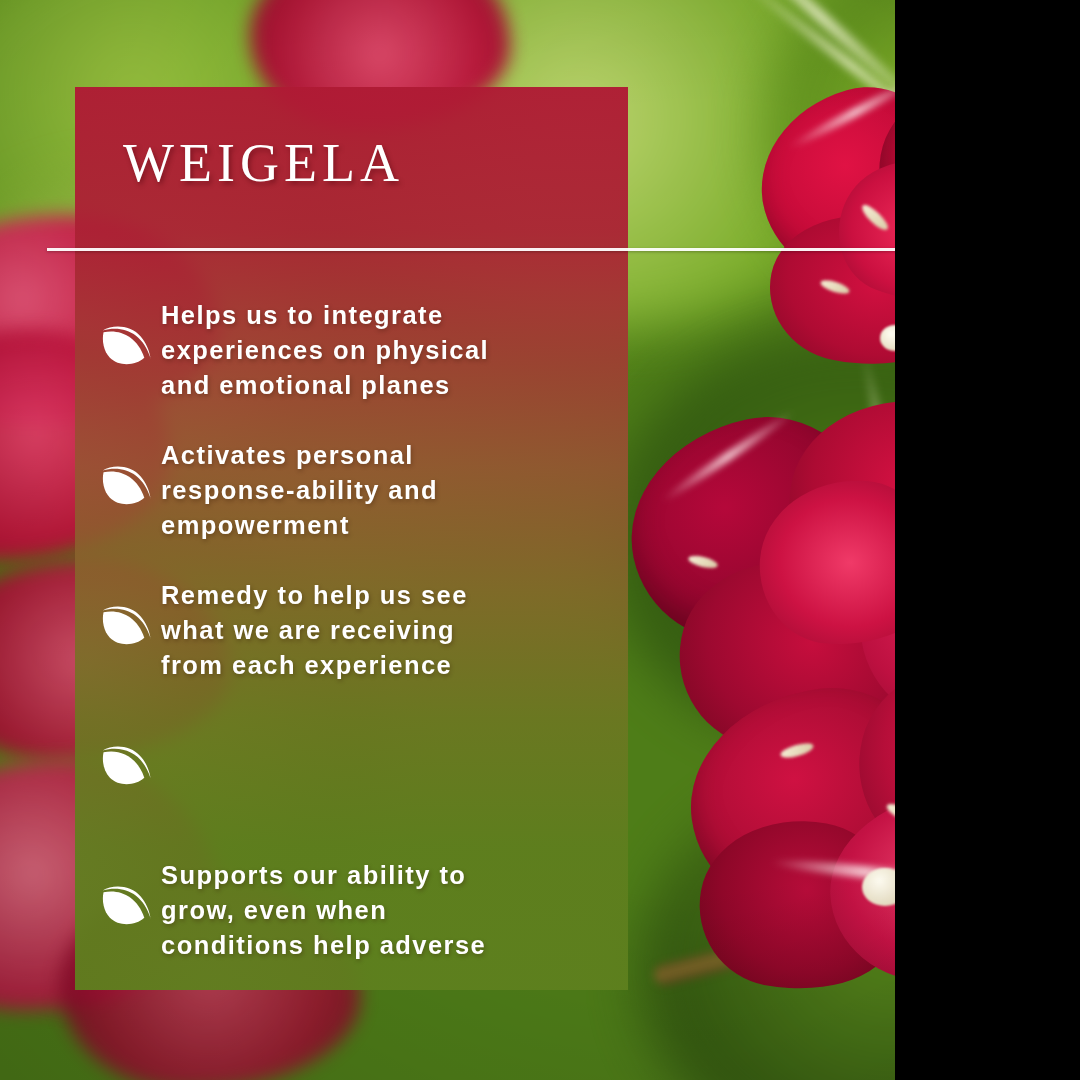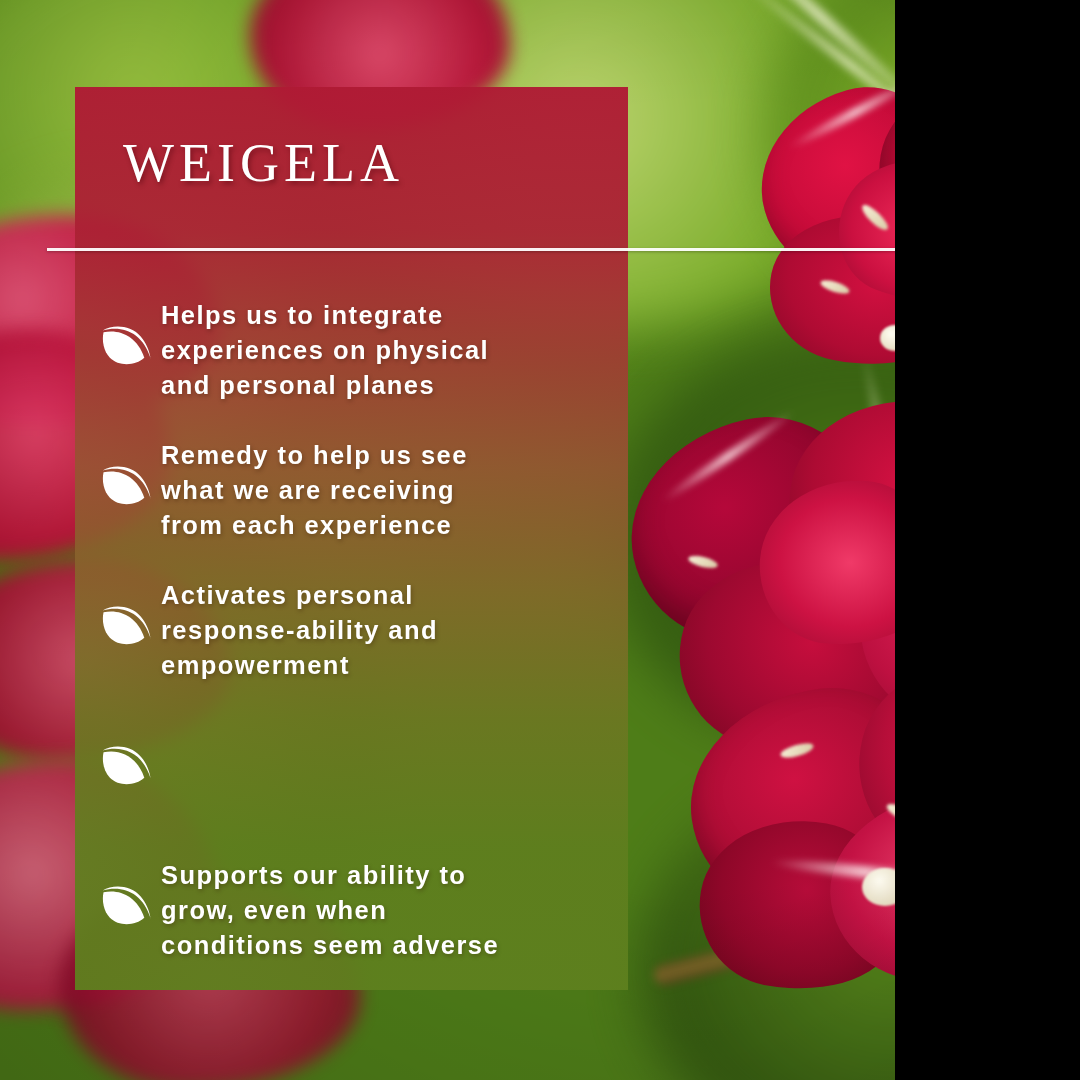--- a/index.html
+++ b/index.html
@@ -300,21 +300,33 @@
 
     <div class="bullet">
       <span class="leaf-wrap">
         <svg viewBox="0 0 64 64" xmlns="http://www.w3.org/2000/svg" aria-hidden="true">
           <path fill="#ffffff" d="M4 16 C26 10 48 18 57 47 C57 47 54 22 34 14 C24 10 12 11 4 16 Z"></path>
           <path fill="#ffffff" d="M5 18 C22 14 42 22 50 46 C40 55 22 56 12 46 C5 39 3 27 5 18 Z"></path>
         </svg>
       </span>
       <span class="bullet-text">Helps us to integrate
 experiences on physical
-and personal planes</span>
+and emotional planes</span>
+    </div>
+
+    <div class="bullet">
+      <span class="leaf-wrap">
+        <svg viewBox="0 0 64 64" xmlns="http://www.w3.org/2000/svg" aria-hidden="true">
+          <path fill="#ffffff" d="M4 16 C26 10 48 18 57 47 C57 47 54 22 34 14 C24 10 12 11 4 16 Z"></path>
+          <path fill="#ffffff" d="M5 18 C22 14 42 22 50 46 C40 55 22 56 12 46 C5 39 3 27 5 18 Z"></path>
+        </svg>
+      </span>
+      <span class="bullet-text">Activates personal
+response-ability and
+empowerment</span>
     </div>
 
     <div class="bullet">
       <span class="leaf-wrap">
         <svg viewBox="0 0 64 64" xmlns="http://www.w3.org/2000/svg" aria-hidden="true">
           <path fill="#ffffff" d="M4 16 C26 10 48 18 57 47 C57 47 54 22 34 14 C24 10 12 11 4 16 Z"></path>
           <path fill="#ffffff" d="M5 18 C22 14 42 22 50 46 C40 55 22 56 12 46 C5 39 3 27 5 18 Z"></path>
         </svg>
       </span>
       <span class="bullet-text">Remedy to help us see
@@ -322,40 +334,28 @@
 from each experience</span>
     </div>
 
     <div class="bullet">
       <span class="leaf-wrap">
         <svg viewBox="0 0 64 64" xmlns="http://www.w3.org/2000/svg" aria-hidden="true">
           <path fill="#ffffff" d="M4 16 C26 10 48 18 57 47 C57 47 54 22 34 14 C24 10 12 11 4 16 Z"></path>
           <path fill="#ffffff" d="M5 18 C22 14 42 22 50 46 C40 55 22 56 12 46 C5 39 3 27 5 18 Z"></path>
         </svg>
       </span>
-      <span class="bullet-text">Activates personal
-response-ability and
-empowerment</span>
-    </div>
-
-    <div class="bullet">
-      <span class="leaf-wrap">
-        <svg viewBox="0 0 64 64" xmlns="http://www.w3.org/2000/svg" aria-hidden="true">
-          <path fill="#ffffff" d="M4 16 C26 10 48 18 57 47 C57 47 54 22 34 14 C24 10 12 11 4 16 Z"></path>
-          <path fill="#ffffff" d="M5 18 C22 14 42 22 50 46 C40 55 22 56 12 46 C5 39 3 27 5 18 Z"></path>
-        </svg>
-      </span>
     </div>
 
     <div class="bullet">
       <span class="leaf-wrap">
         <svg viewBox="0 0 64 64" xmlns="http://www.w3.org/2000/svg" aria-hidden="true">
           <path fill="#ffffff" d="M4 16 C26 10 48 18 57 47 C57 47 54 22 34 14 C24 10 12 11 4 16 Z"></path>
           <path fill="#ffffff" d="M5 18 C22 14 42 22 50 46 C40 55 22 56 12 46 C5 39 3 27 5 18 Z"></path>
         </svg>
       </span>
       <span class="bullet-text">Supports our ability to
 grow, even when
-conditions seem adverse</span>
+conditions help adverse</span>
     </div>
 
   </div>
 </div>
 
 </body></html>

